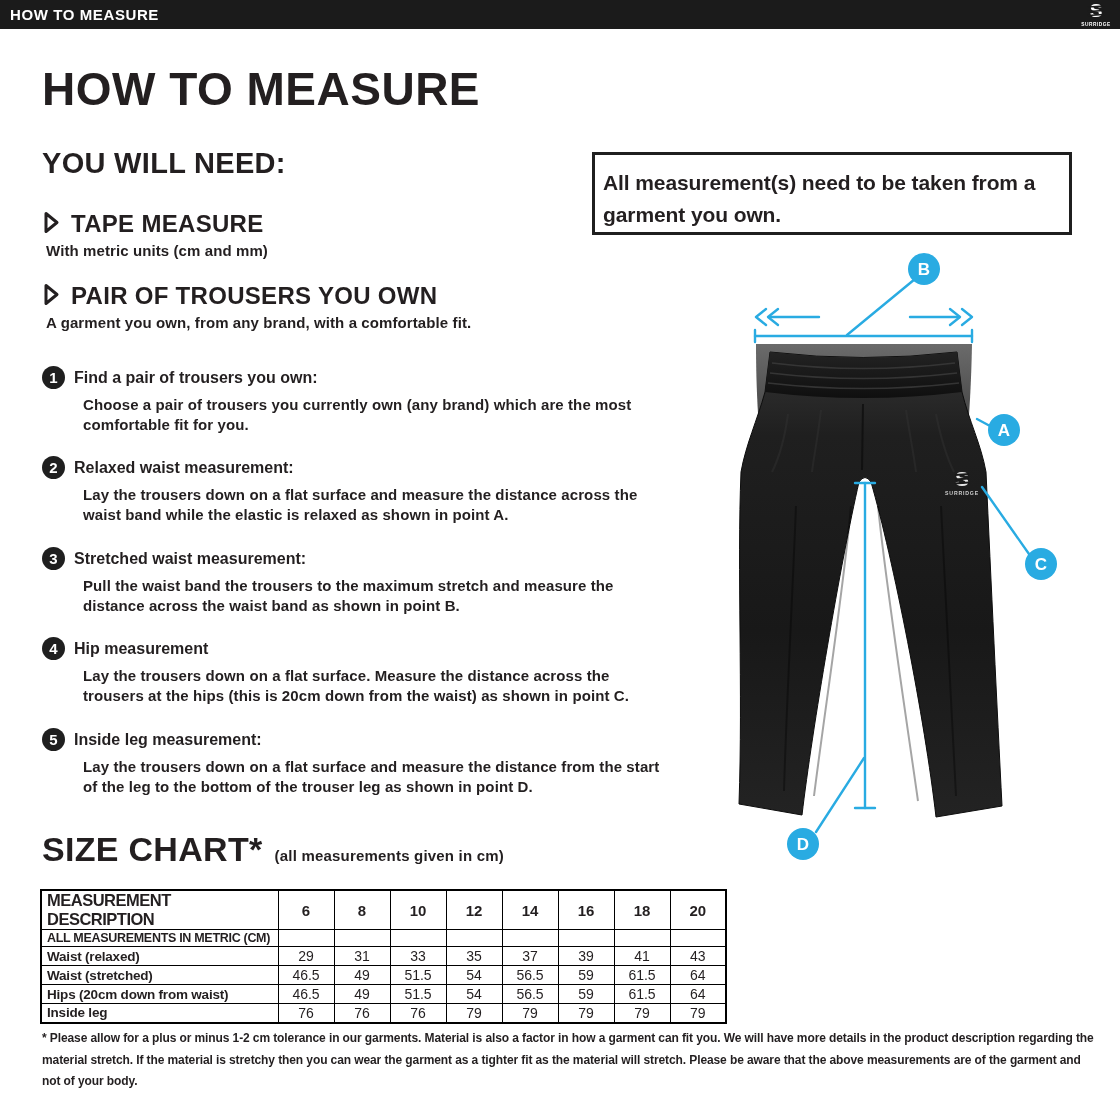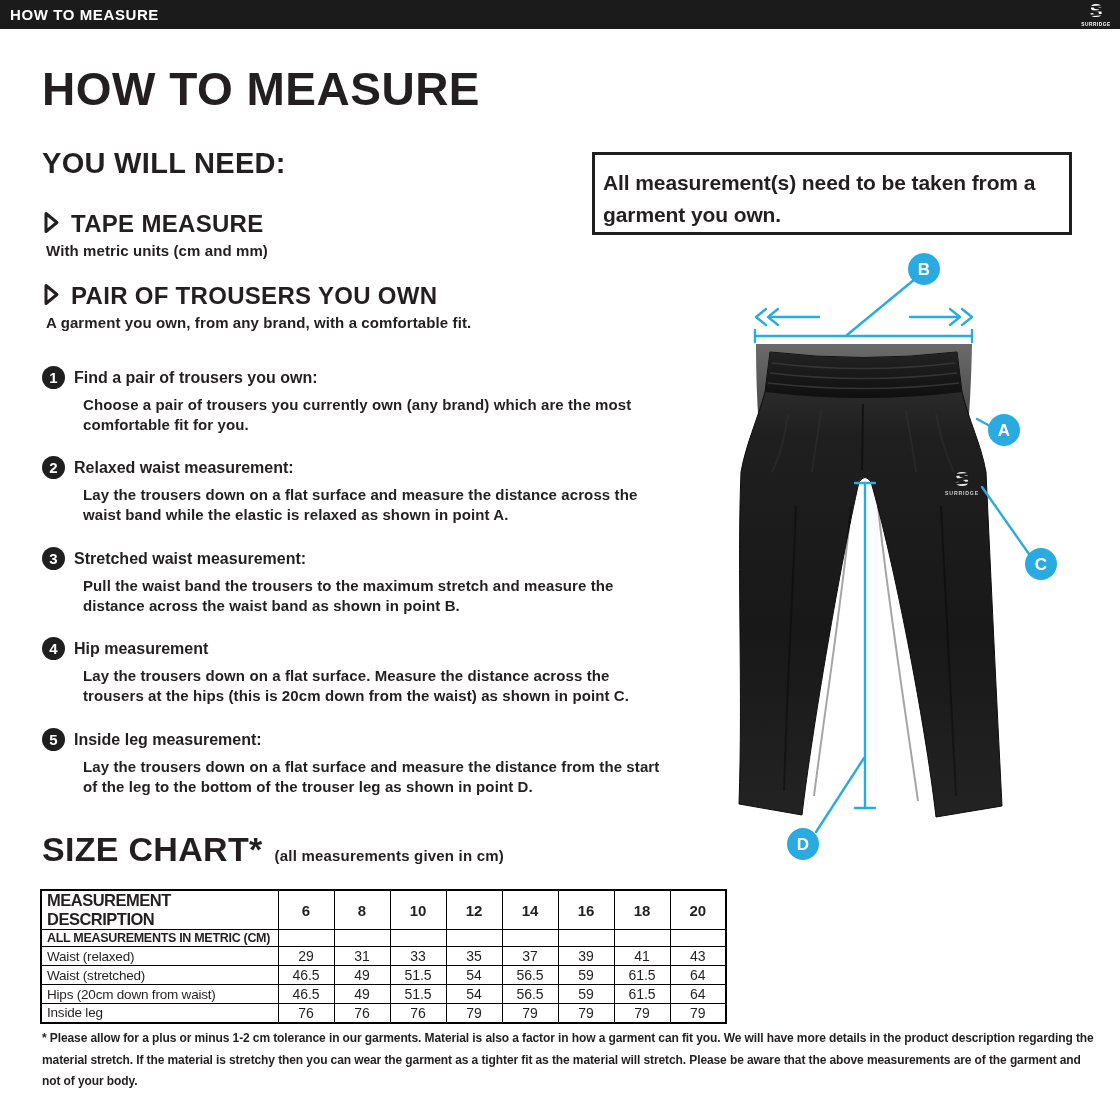--- a/index.html
+++ b/index.html
@@ -72,21 +72,21 @@
   }
   table.size td, table.size th { border:1px solid #000; text-align:center; vertical-align:middle; }
   table.size .c-desc { width:237px; text-align:left; padding-left:5px; }
   table.size .c-size { width:56px; }
   tr.hdr  { height:22px;border-radius:12px; }
   tr.hdr th.c-desc { font-size:16.5px; font-weight:700; letter-spacing:-.5px; }
   tr.hdr th.c-size { font-size:15px; font-weight:700; }
   tr.metric { height:17px; }
   tr.metric td.c-desc { font-size:12.5px; font-weight:700; letter-spacing:-.3px; }
   tr.data { height:19px; }
-  tr.data td.c-desc { font-size:13.5px; font-weight:400; letter-spacing:-.2px; }
+  tr.data td.c-desc { font-size:13.5px; font-weight:700; letter-spacing:-.2px; }
   tr.data td.c-size { font-size:14px; font-weight:400; }
   
   .footnote {
     position:absolute; left:42px; top:1028px; width:1052px;
     font-size:12px; font-weight:700; line-height:21.7px; letter-spacing:-.1px;
   }
   
   .figure { position:absolute; left:726px; top:246px; }
   svg text { font-family:"Liberation Sans", sans-serif; }
 </style>

